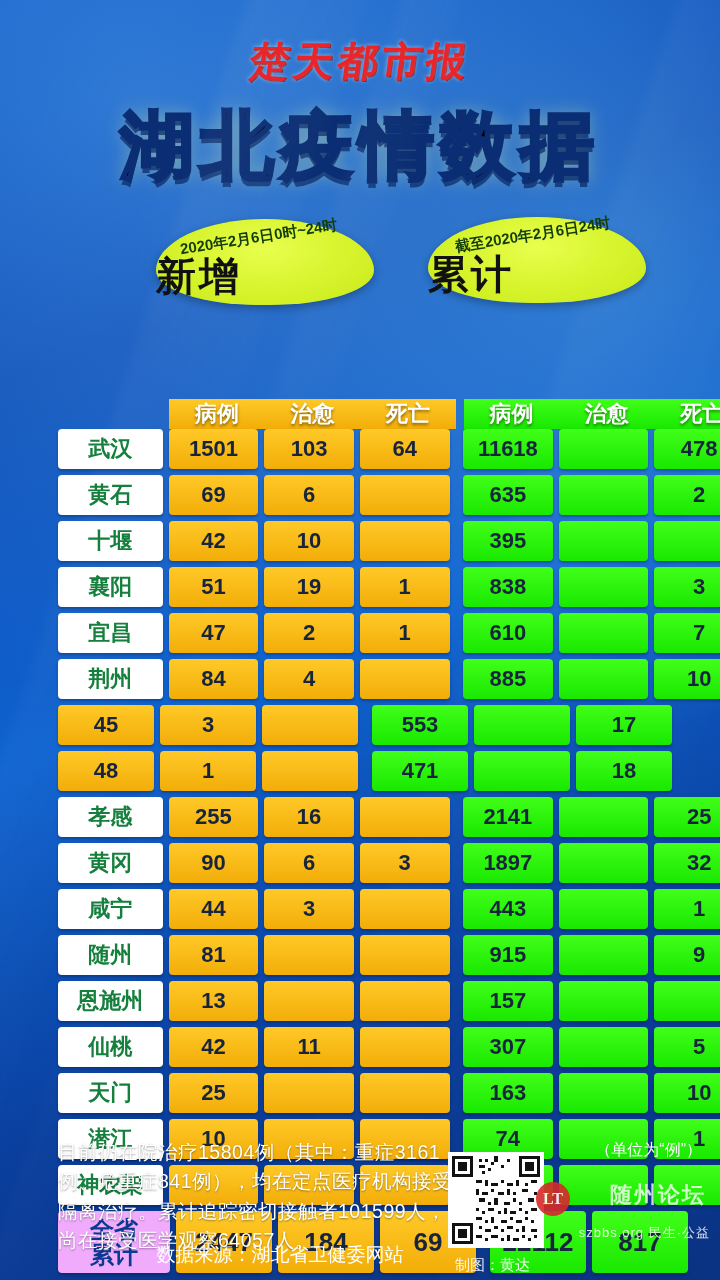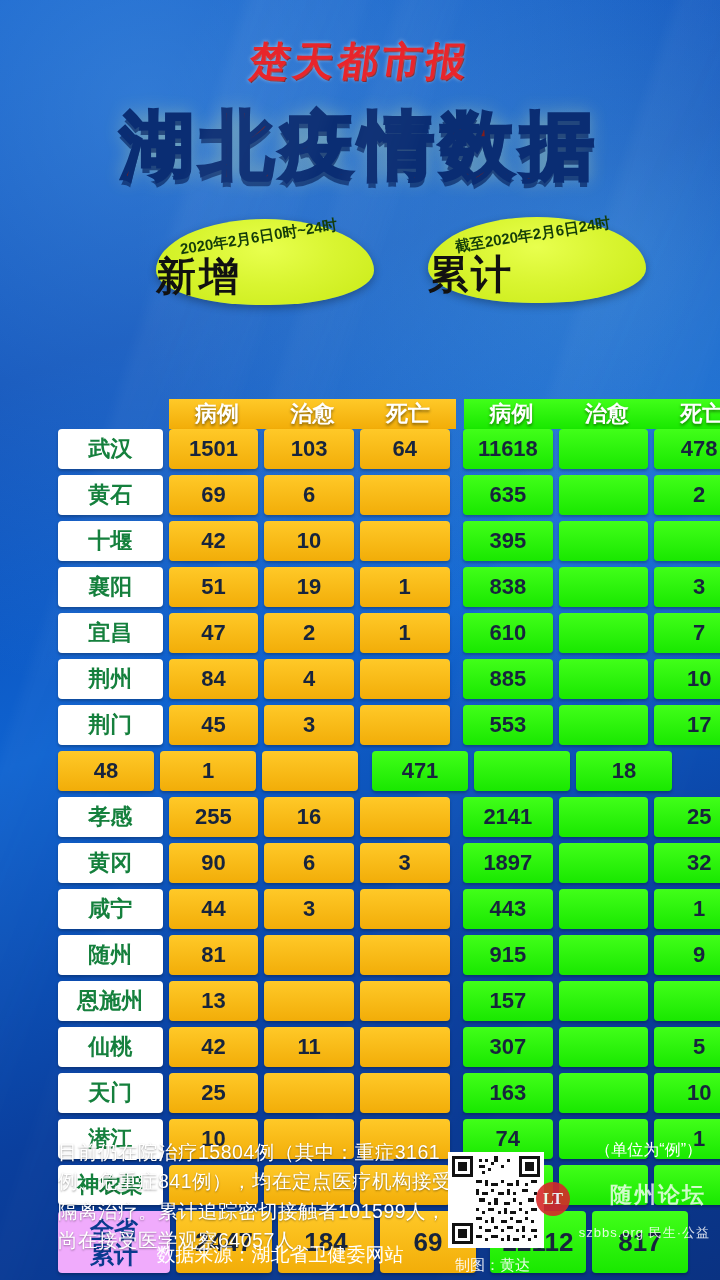--- a/index.html
+++ b/index.html
@@ -25,21 +25,21 @@
   .masthead{text-align:center;padding-top:34px;}
   .masthead .brand{
     color:#e8252b;font-family:"Liberation Serif","DejaVu Serif",serif;
     font-weight:bold;font-size:40px;letter-spacing:4px;
     text-shadow:0 0 4px rgba(255,255,255,.55), 1px 1px 0 #7a0a0d;
     transform:skewX(-8deg);display:inline-block;
   }
   .title{
     text-align:center;margin-top:8px;
     font-size:74px;font-weight:bold;letter-spacing:6px;
-    color:#7f1d1d;
+    color:#000000;
     -webkit-text-stroke:3px #0a2d73;
     text-shadow:0 6px 0 rgba(5,30,90,.65), 0 0 18px rgba(255,255,140,.45);
     font-family:"Liberation Sans","DejaVu Sans",sans-serif;
   }
 
   
   .badges{position:relative;height:110px;margin-top:18px;}
   .badge{
     position:absolute;width:218px;height:86px;
     background:radial-gradient(ellipse at 50% 35%, #e8ff4e 0%, #d9f531 45%, #c9ea16 100%);
@@ -182,21 +182,20 @@
           <div class="cell c-name">荆州</div>
           <div class="cell c-new">84</div>
           <div class="cell c-new">4</div>
           <div class="cell c-new"></div>
           <div class="cell gap"></div>
           <div class="cell c-cum">885</div>
           <div class="cell c-cum"></div>
           <div class="cell c-cum">10</div>
         </div>
         <div class="row">
-          <div class="cell c-name">荆门</div>
           <div class="cell c-new">45</div>
           <div class="cell c-new">3</div>
           <div class="cell c-new"></div>
           <div class="cell gap"></div>
           <div class="cell c-cum">553</div>
           <div class="cell c-cum"></div>
           <div class="cell c-cum">17</div>
         </div>
         <div class="row">
           <div class="cell c-new">48</div>

